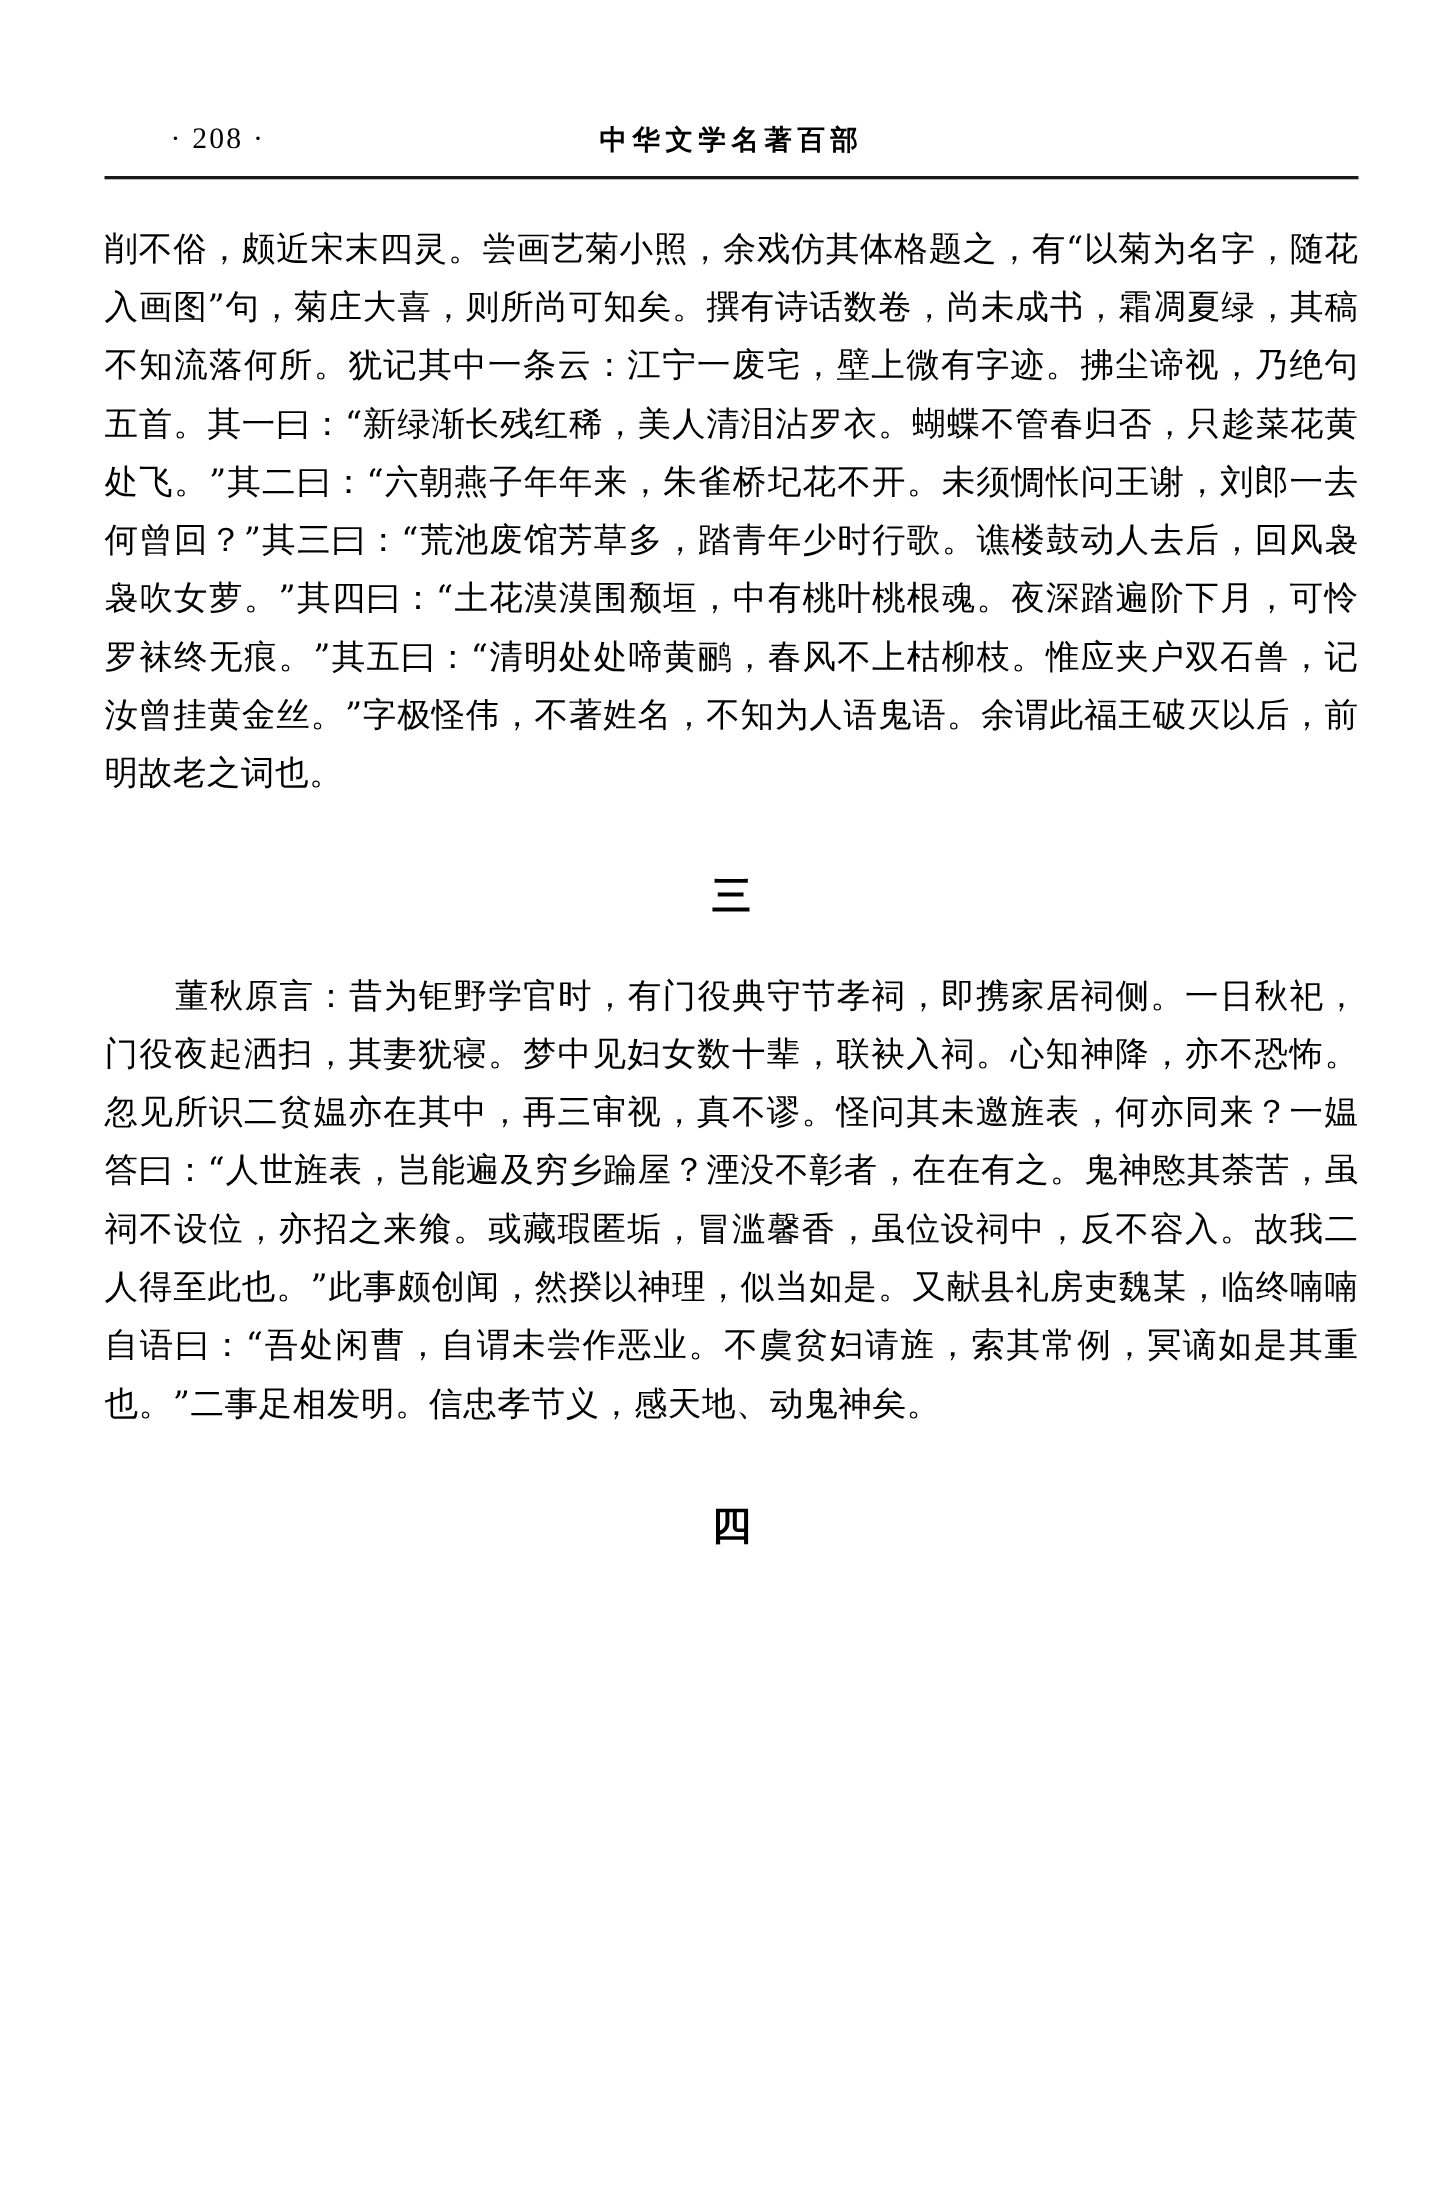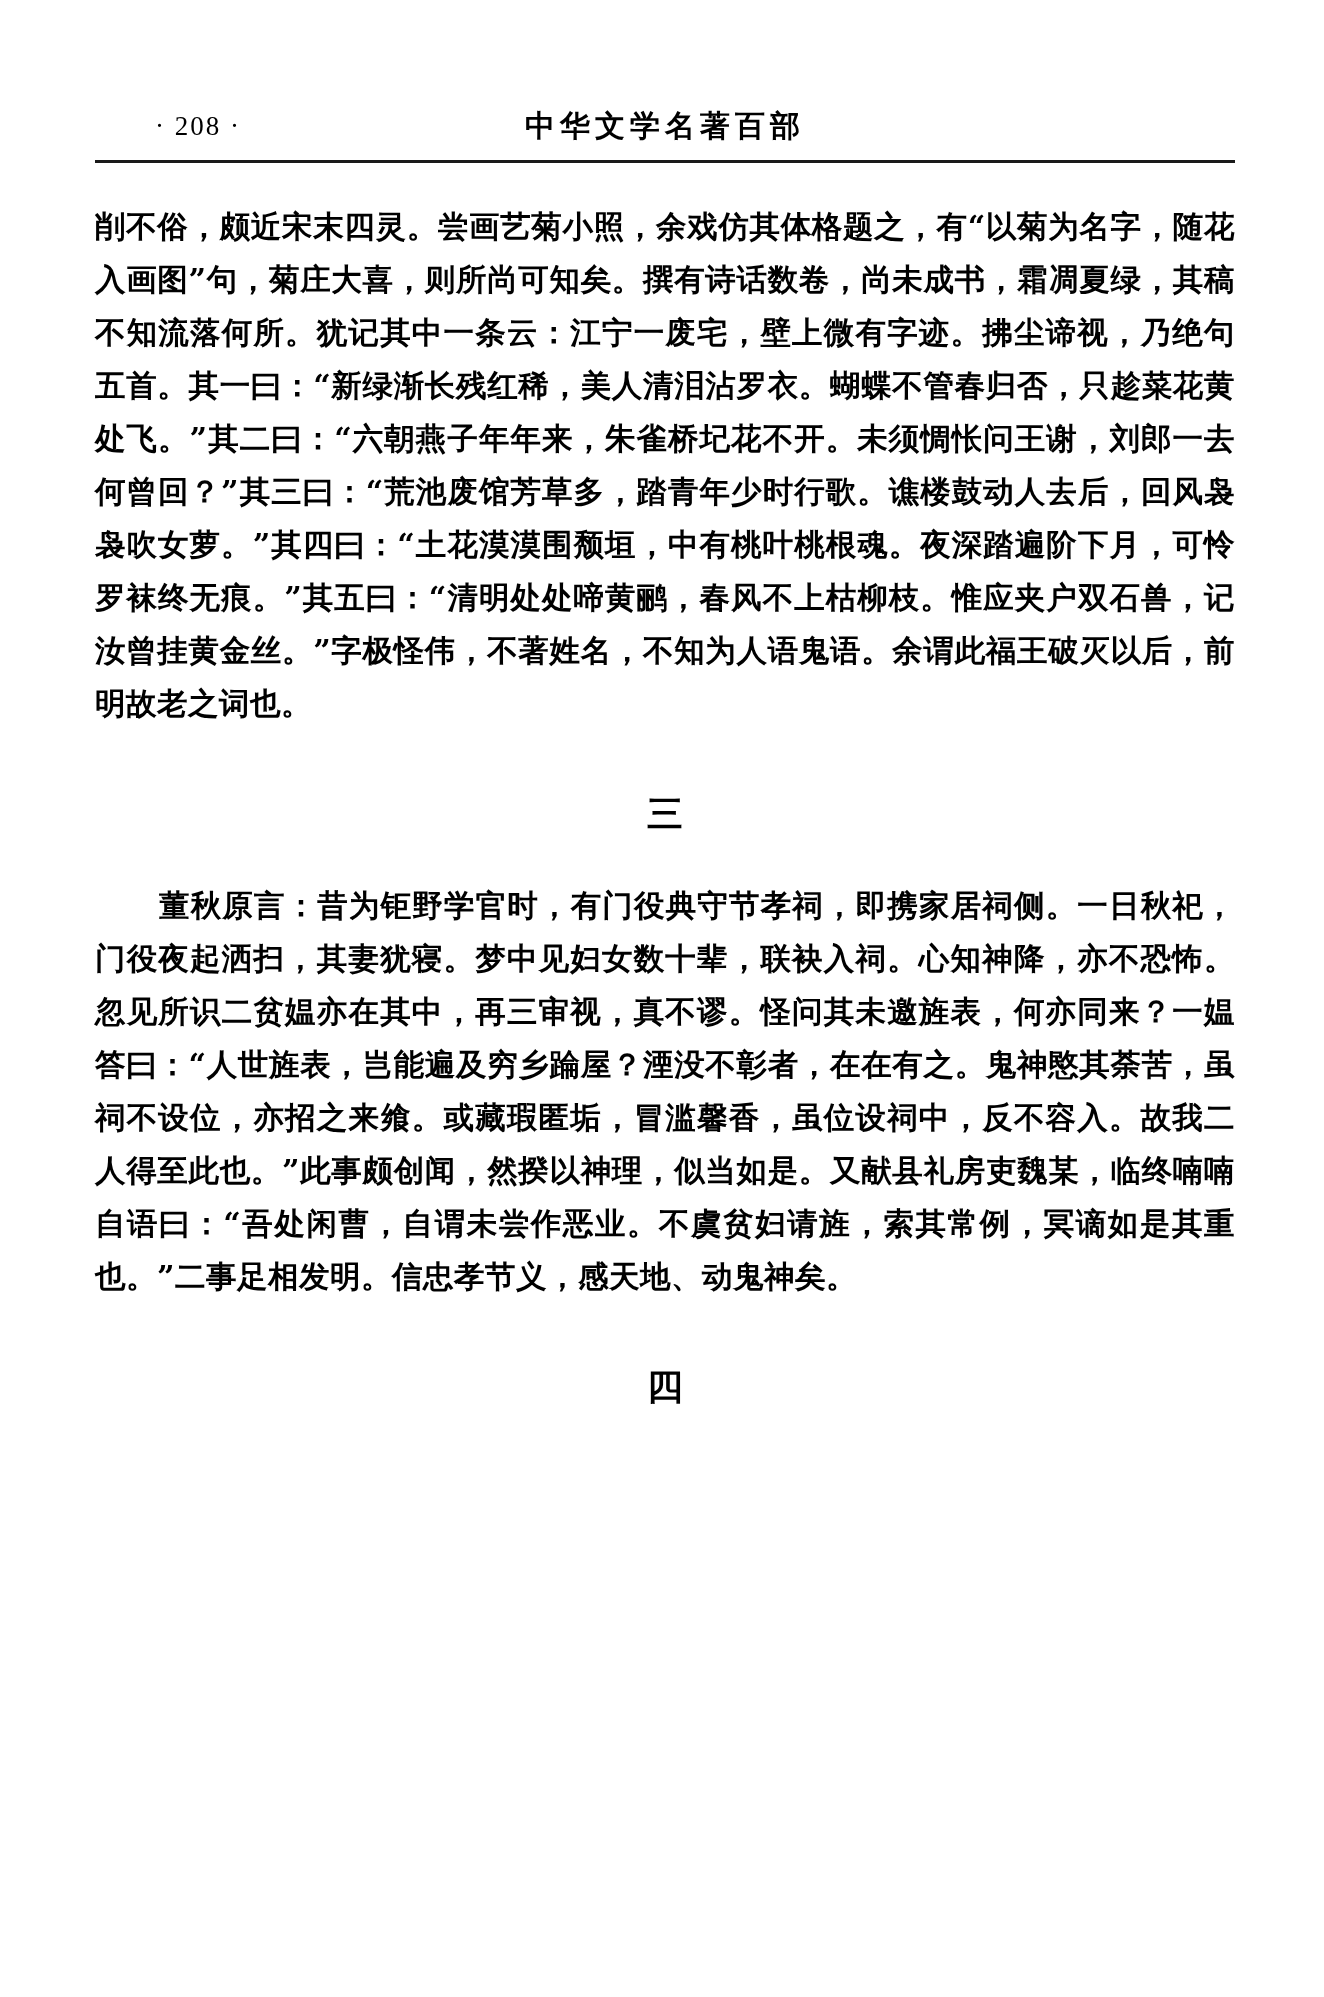--- a/index.html
+++ b/index.html
@@ -37,21 +37,21 @@
     position: absolute;
     left: 60px;
     top: 50%;
     transform: translateY(-50%);
     font-size: 27px;
     letter-spacing: 2px;
     font-family: "Liberation Serif", "DejaVu Serif", serif;
     white-space: nowrap;
   }
   .header-title {
-    font-size: 30px;
+    font-size: 25px;
     letter-spacing: 5px;
     font-weight: bold;
     font-family: "DejaVu Serif", "Liberation Serif", serif;
     white-space: nowrap;
   }
   .header-rule {
     position: absolute;
     left: 95px;
     top: 160px;
     width: 1140px;
@@ -66,21 +66,20 @@
   }
   p.para {
     margin: 0;
     font-size: 30.5px;
     line-height: 53px;
     text-align: justify;
     text-align-last: left;
     letter-spacing: 0.5px;
     font-family: "DejaVu Serif", "Liberation Serif", serif;
     word-break: break-all;
-    font-weight: bold;
   }
   p.para.indent {
     text-indent: 64px;
   }
   .section-number {
     text-align: center;
     font-size: 36px;
     font-weight: bold;
     font-family: "DejaVu Serif", "Liberation Serif", serif;
     margin: 0;

